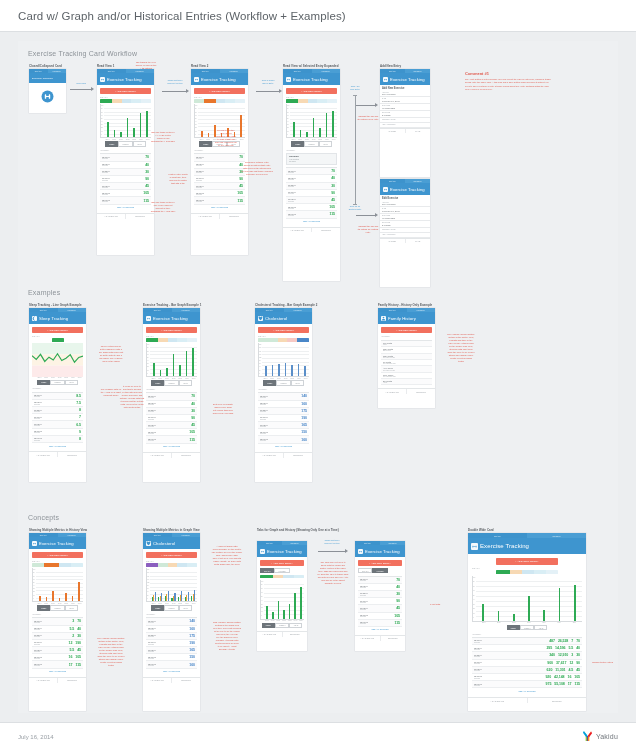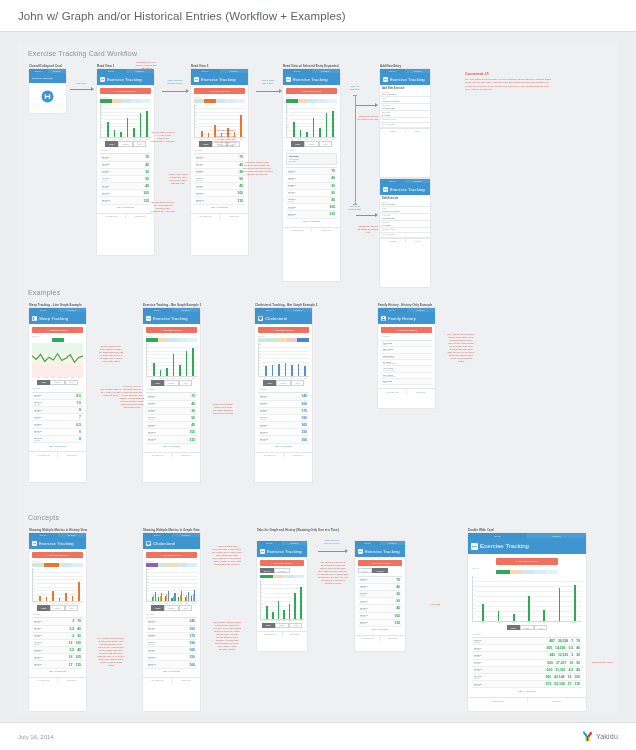--- a/index.html
+++ b/index.html
@@ -106,21 +106,21 @@
   .footer .date{font-size:6px;color:#9aa0a6;}
   .brand{display:flex;align-items:center;gap:3px;}
   .brand .word{font-size:7px;color:#70767c;letter-spacing:.2px;}
 </style>
 </head>
 <body>
 
 <div class="page">
 
   <div class="topbar">
-    <span class="title">John w/ Graph and/or Historical Entries (Workflow + Examples)</span>
+    <span class="title">Card w/ Graph and/or Historical Entries (Workflow + Examples)</span>
   </div>
 
   <div class="board">
     <div class="sheet"></div>
 
     <span class="section-label" style="left:28px;top:17px;">Exercise Tracking Card Workflow</span>
     <span class="section-label" style="left:28px;top:256px;">Examples</span>
     <span class="section-label" style="left:28px;top:481px;">Concepts</span>
 
     <span class="caption" style="left:29px;top:31px;">Closed/Collapsed Card</span>

